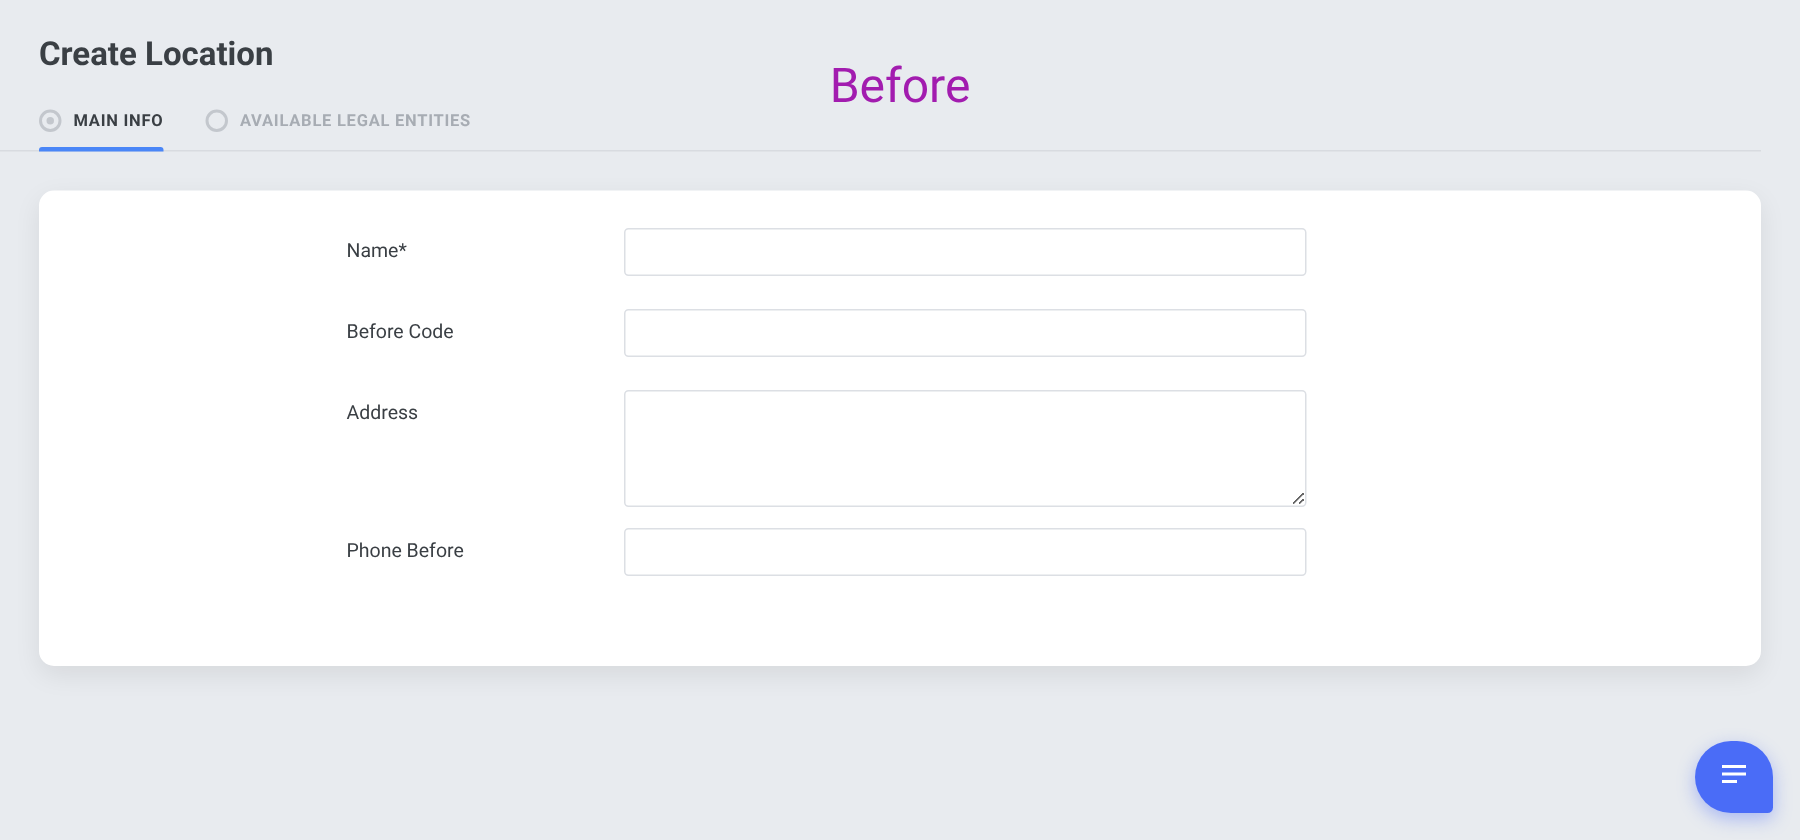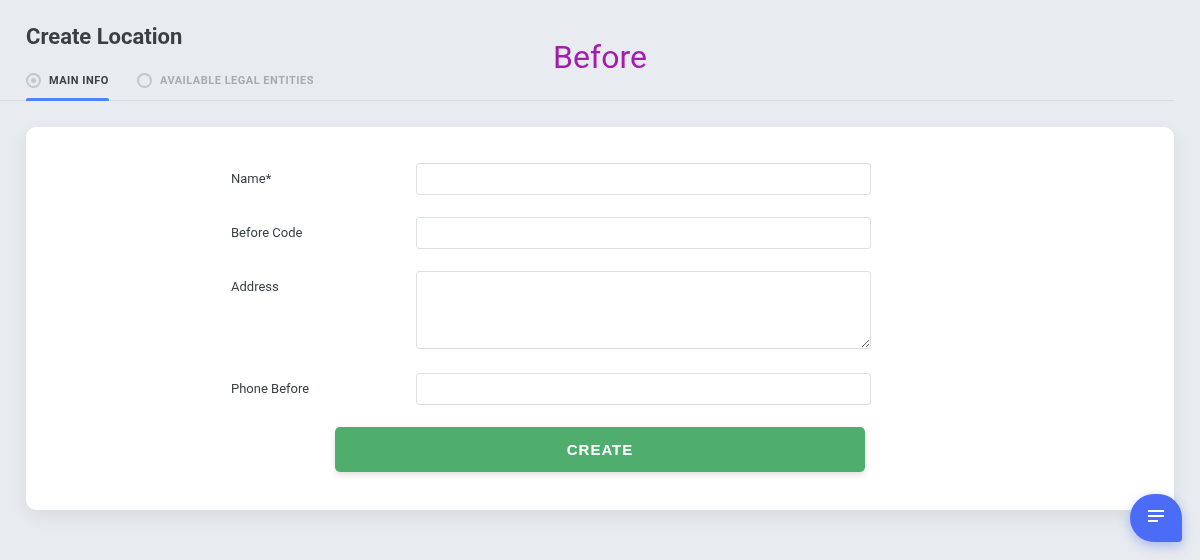--- a/index.html
+++ b/index.html
@@ -79,30 +79,30 @@
       letter-spacing: 0.5px;
       color: #a7acb3;
     }
     .tab.active .tab-label {
       color: #3a3f44;
     }
     .card {
       background: #fff;
       border-radius: 10px;
       margin: 26px 26px 0 26px;
-      padding: 36px 60px 38px 60px;
+      padding: 25px 60px 38px 60px;
       box-shadow: 0 6px 18px rgba(0,0,0,0.08);
     }
     .form-row {
       display: flex;
       align-items: flex-start;
       margin-bottom: 22px;
     }
     .form-row.textarea-row {
-      margin-bottom: 24px;
+      margin-bottom: 14px;
     }
     .form-label {
       width: 185px;
       padding-top: 8px;
       padding-left: 145px;
       font-size: 13px;
       color: #3a3f44;
       box-sizing: content-box;
     }
     .form-input,
@@ -191,21 +191,20 @@
   <div class="form-row textarea-row">
     <label class="form-label">Address</label>
     <textarea class="form-textarea" value="" style=""></textarea>
   </div>
 
   <div class="form-row">
     <label class="form-label">Phone Before</label>
     <input type="text" class="form-input" value="" style="">
   </div>
 
-  <button class="create-btn">CREATE</button>
 
 </div>
 
 <div class="chat-bubble">
   <svg viewBox="0 0 24 24">
     <path d="M4 4h16v2H4zM4 9h16v2H4zM4 14h10v2H4z"></path>
   </svg>
 </div>
 
 </body></html>

